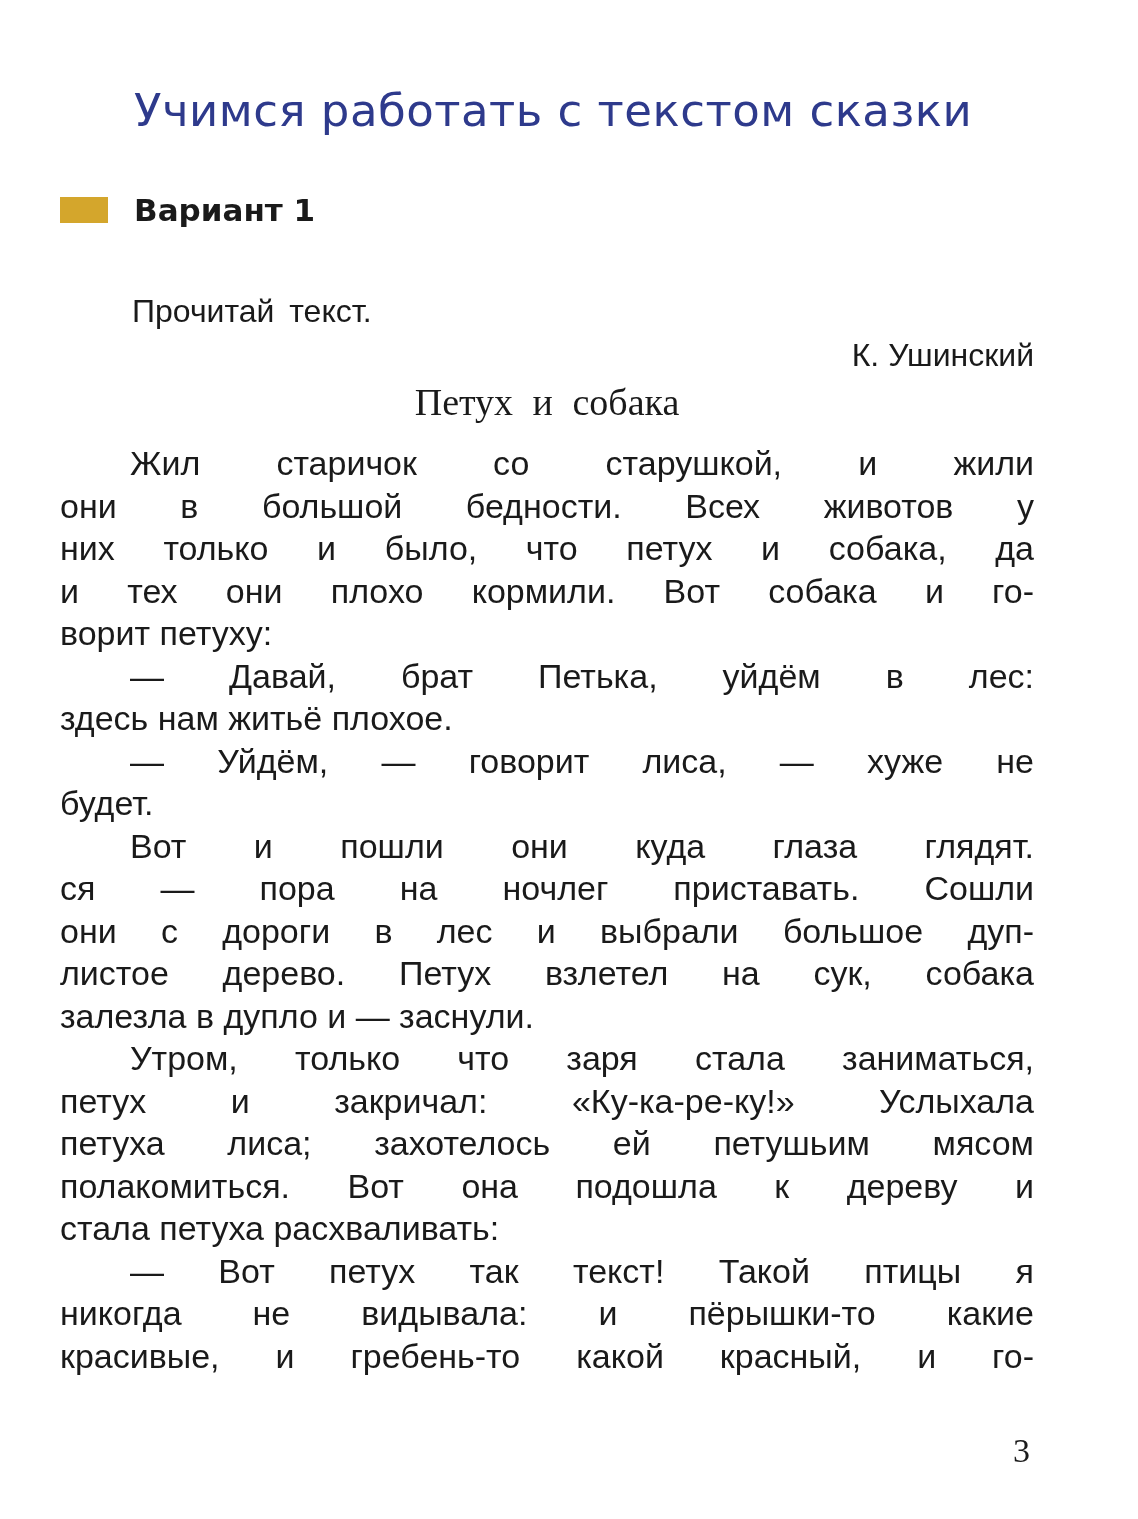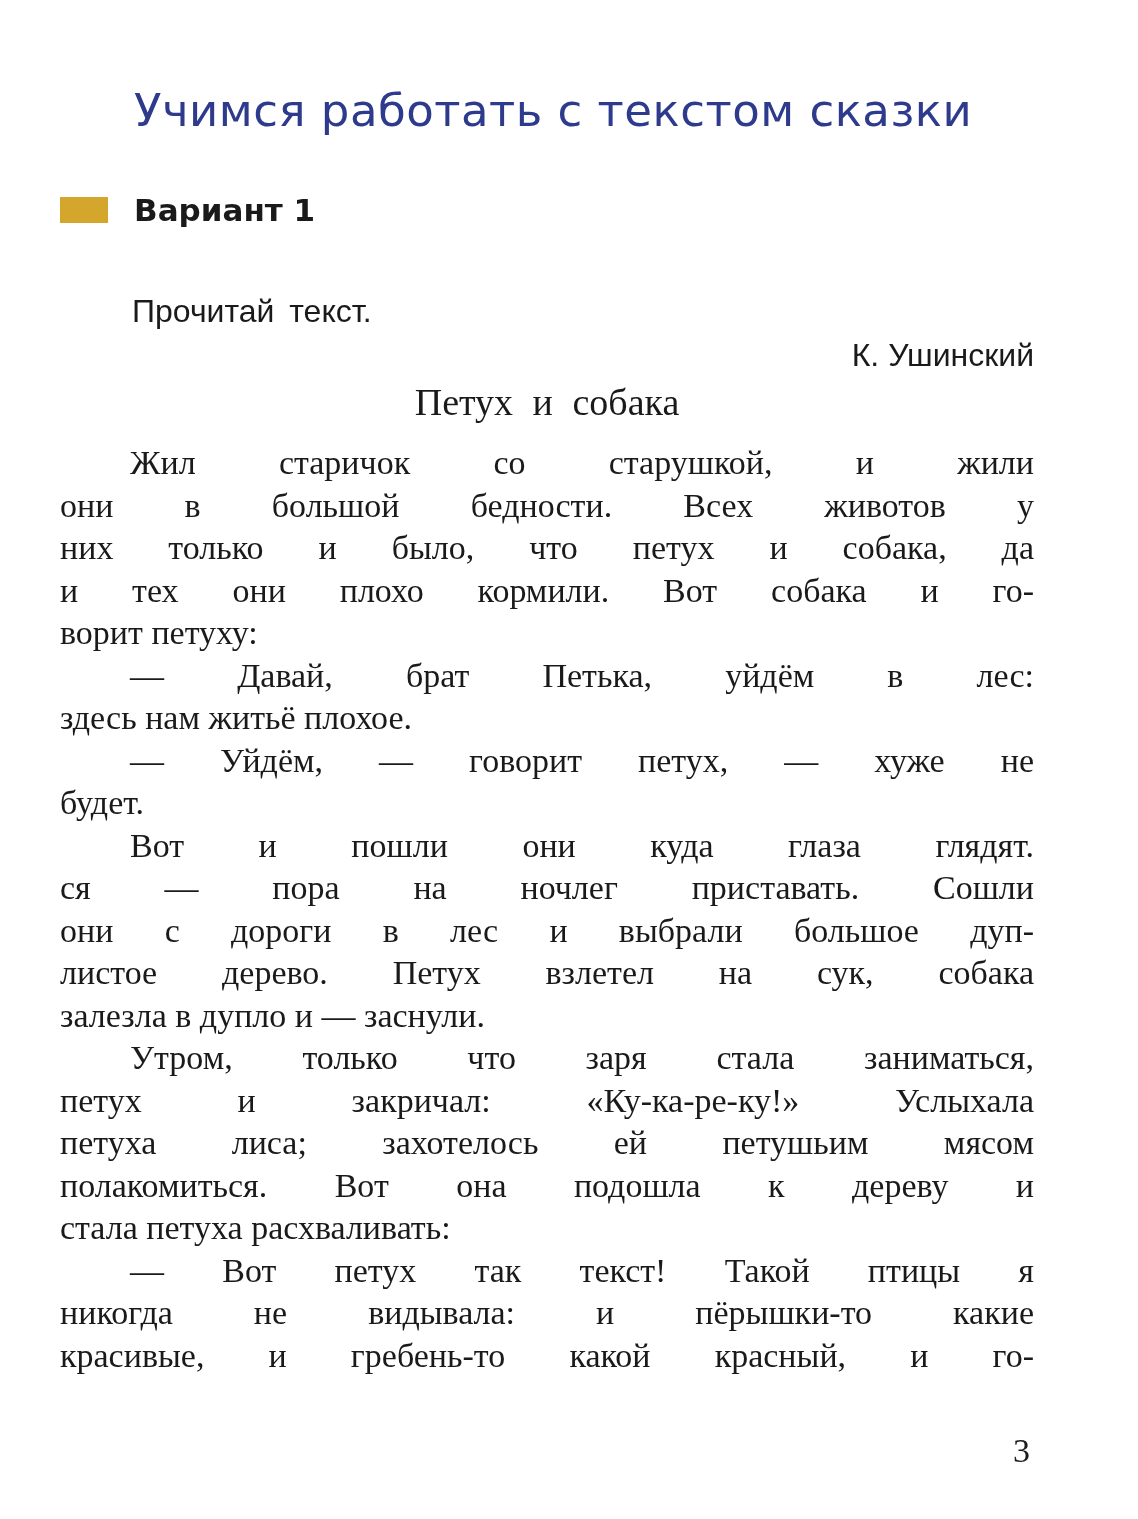--- a/index.html
+++ b/index.html
@@ -39,21 +39,21 @@
       font-size: 32px;
     }
     .story-title {
       position: absolute; left: 0; width: 1094px; top: 380px;
       text-align: center;
       font-family: "Liberation Serif", serif;
       font-weight: normal; font-size: 38px; word-spacing: 10px;
     }
     .story {
       position: absolute; left: 60px; top: 442px; width: 974px;
-      font-family: Liberation Serif, serif;
+      font-family: Liberation Sans, sans-serif;
       font-size: 34px; line-height: 42.5px;
       text-align: justify;
     }
     .story .line {
       display: block;
       text-align: justify;
       text-align-last: justify;
       white-space: nowrap;
       height: 42.5px;
     }
@@ -82,21 +82,21 @@
 <div class="story-title">Петух и собака</div>
 
 <div class="story" id="story">
     <span class="line indent">Жил старичок со старушкой, и жили</span>
     <span class="line">они в большой бедности. Всех животов у</span>
     <span class="line">них только и было, что петух и собака, да</span>
     <span class="line">и тех они плохо кормили. Вот собака и го-</span>
     <span class="line last">ворит петуху:</span>
     <span class="line indent">— Давай, брат Петька, уйдём в лес:</span>
     <span class="line last">здесь нам житьё плохое.</span>
-    <span class="line indent">— Уйдём, — говорит петух, — хуже не</span>
+    <span class="line indent">— Уйдём, — говорит лиса, — хуже не</span>
     <span class="line last">будет.</span>
     <span class="line indent">Вот и пошли они куда глаза глядят.</span>
     <span class="line">ся — пора на ночлег приставать. Сошли</span>
     <span class="line">они с дороги в лес и выбрали большое дуп-</span>
     <span class="line">листое дерево. Петух взлетел на сук, собака</span>
     <span class="line last">залезла в дупло и — заснули.</span>
     <span class="line indent">Утром, только что заря стала заниматься,</span>
     <span class="line">петух и закричал: «Ку-ка-ре-ку!» Услыхала</span>
     <span class="line">петуха лиса; захотелось ей петушьим мясом</span>
     <span class="line">полакомиться. Вот она подошла к дереву и</span>

